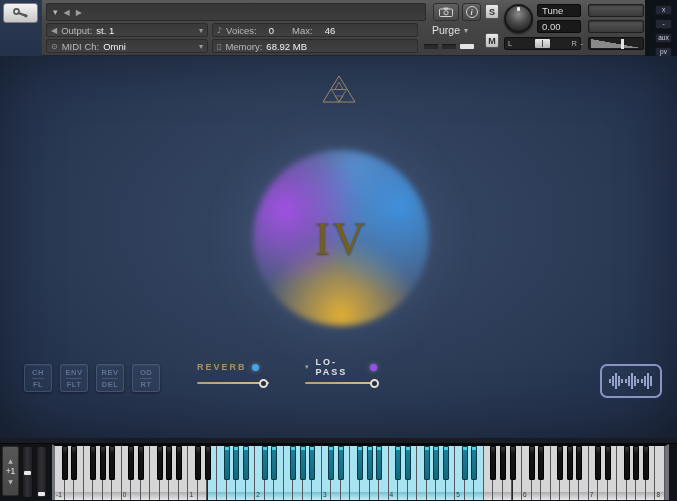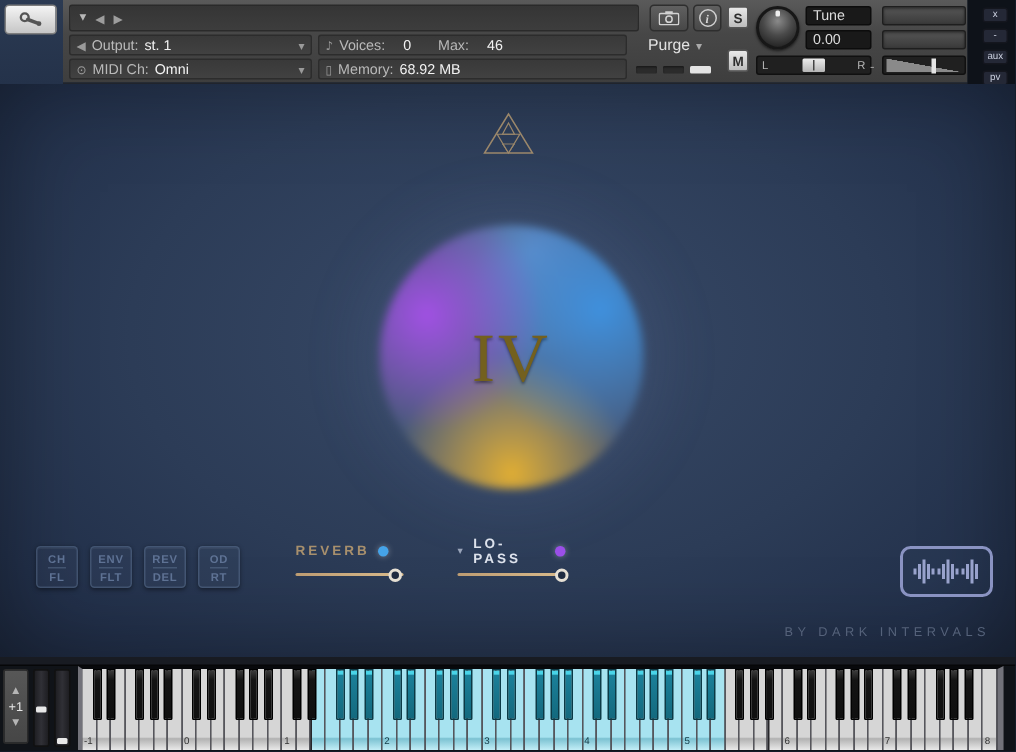--- a/index.html
+++ b/index.html
@@ -306,21 +306,20 @@
             <rect x="23" y="3" width="2" height="16"></rect>
             <rect x="26" y="6" width="2" height="10"></rect>
             <rect x="29" y="9" width="2" height="4"></rect>
           <rect x="33" y="9" width="2" height="4"></rect>
             <rect x="36" y="6" width="2" height="10"></rect>
             <rect x="39" y="3" width="2" height="16"></rect>
             <rect x="42" y="6" width="2" height="10"></rect>
         </g>
       </svg>
     </div>
-    <div class="byline">BY DARK INTERVALS</div>
   </div>
 
   <div class="kb-area">
     <div class="kb-topbar"></div>
     <div class="transpose">
       <span class="arr glyph">▲</span>
       <span class="tval">+1</span>
       <span class="arr glyph">▼</span>
     </div>
     <div class="wheel" style="left:22px;">

